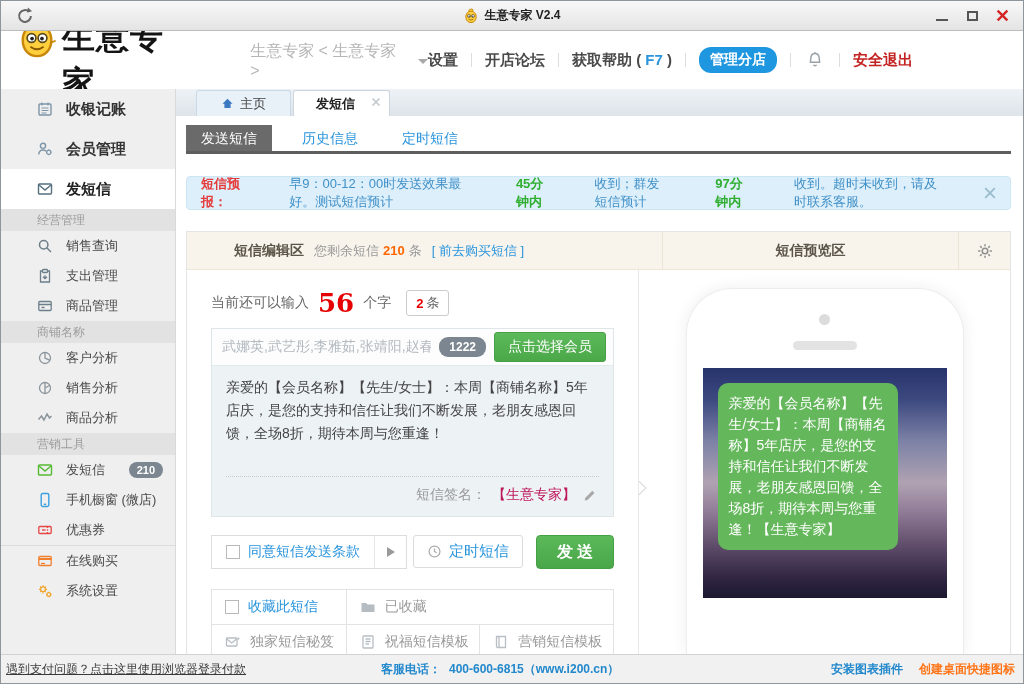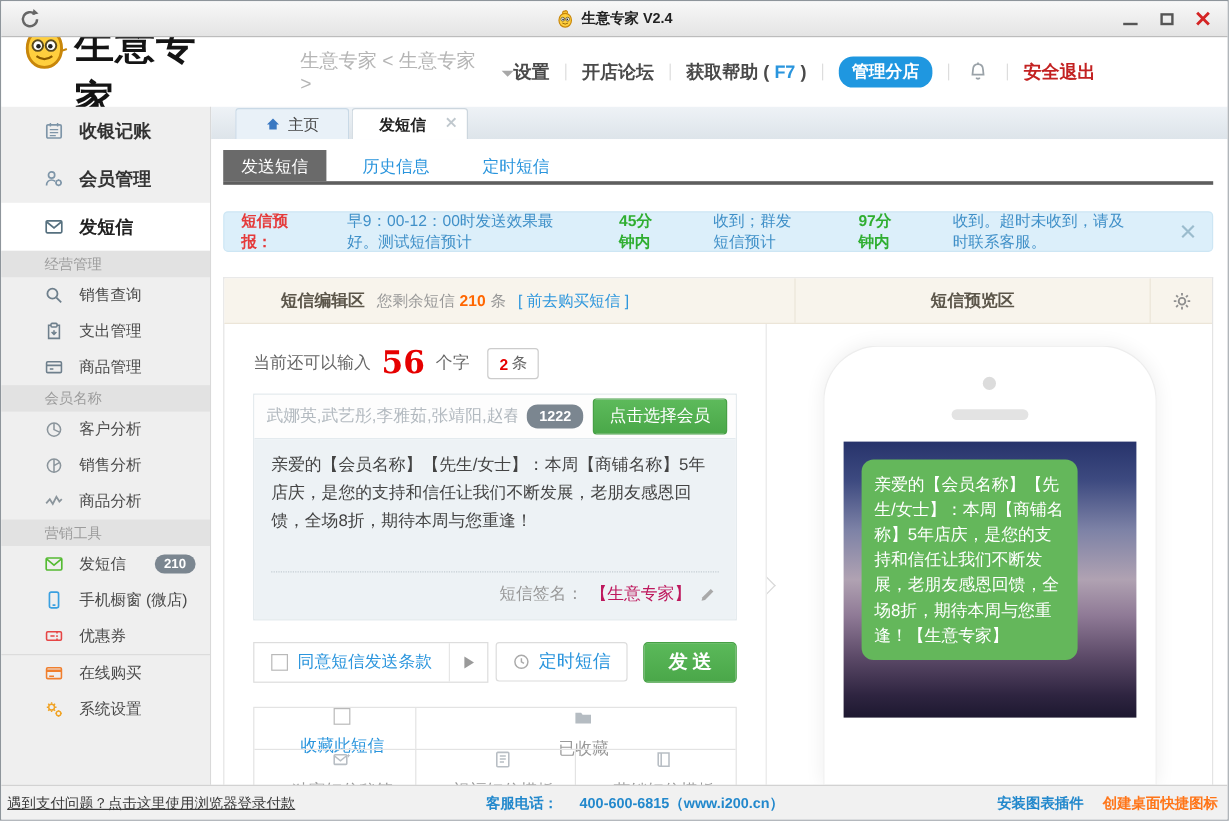--- a/index.html
+++ b/index.html
@@ -106,39 +106,39 @@
   .checkbox{width:14px;height:14px;border:1px solid #b9b9b9;background:#fff;flex:none;}
   .terms-label{color:#2a95dd;font-size:14px;}
   .terms-arrow{width:32px;border-left:1px solid #e6e6e6;display:flex;align-items:center;justify-content:center;cursor:pointer;}
   .play-tri{width:0;height:0;border-left:8px solid #9a9a9a;border-top:5px solid transparent;border-bottom:5px solid transparent;}
   .terms-spacer{flex:1;}
   .schedule-btn{display:flex;align-items:center;gap:7px;border:1px solid #dcdcdc;background:#fff;border-radius:3px;height:33px;padding:0 13px;color:#2a95dd;font-size:15px;cursor:pointer;}
   .clock-ic{color:#aaa;width:15px;height:15px;display:inline-flex;}
   .send-btn{margin-left:13px;width:78px;height:34px;background:linear-gradient(#5bb95a,#4aa749);border:1px solid #45a044;border-radius:4px;color:#fff;font-size:16px;font-weight:bold;letter-spacing:4px;text-indent:4px;display:flex;align-items:center;justify-content:center;cursor:pointer;}
 
   .options-grid{margin-top:20px;display:grid;grid-template-columns:1fr 1fr 1fr;border:1px solid #e3e3e3;}
-  .opt-cell{height:34px;display:flex;align-items:center;gap:9px;padding-left:13px;font-size:14px;color:#9a9a9a;cursor:pointer;border-left:1px solid #e3e3e3;flex-direction:column;}
+  .opt-cell{height:34px;display:flex;align-items:center;gap:9px;padding-left:13px;font-size:14px;color:#9a9a9a;cursor:pointer;border-left:1px solid #e3e3e3;}
   .opt-cell.first-col{border-left:none;}
   .opt-cell.row2{border-top:1px solid #e3e3e3;}
   .opt-cell .ic{color:#b8bec4;}
   .opt-fav-label{color:#2a95dd;}
   .opt-span2{grid-column:2/4;}
 
   
   .callout-arrow{position:absolute;left:-7px;top:212px;width:12px;height:12px;background:#fff;border-top:1px solid #d8d8d8;border-right:1px solid #d8d8d8;transform:rotate(45deg);}
   .phone{width:278px;margin-top:18px;height:calc(100% - 18px);background:#fff;border:1px solid #ededed;border-bottom:none;border-radius:46px 46px 0 0;box-shadow:0 0 16px rgba(0,0,0,0.07);}
   .speaker-dot{width:11px;height:11px;border-radius:50%;background:#dcdcdc;margin:25px auto 0;}
   .speaker-slot{width:64px;height:9px;border-radius:5px;background:#e3e3e3;margin:16px auto 0;}
   .screen{margin:18px 16px 0;height:230px;position:relative;background:linear-gradient(180deg,#27336b 0%,#3d4a80 14%,#7d82a6 32%,#b0a2b2 50%,#8f7a96 63%,#5c4a68 78%,#2e2440 92%,#1d1830 100%);}
   .bubble{position:absolute;left:15px;top:15px;width:180px;background:#64b75b;border-radius:10px;padding:10px 11px;color:#fff;font-size:14px;line-height:1.5;}
 
   
   .footer{height:29px;flex:none;background:#f1f1f1;border-top:1px solid #d2d2d2;display:flex;align-items:center;font-size:12px;position:relative;}
   .pay-link{margin-left:5px;color:#3a3a3a;text-decoration:underline;cursor:pointer;}
-  .service{position:absolute;left:404px;display:flex;gap:18px;font-weight:bold;color:#2288cc;}
+  .service{position:absolute;left:380px;display:flex;gap:8px;font-weight:bold;color:#2288cc;}
   .foot-right{margin-left:auto;display:flex;gap:16px;margin-right:8px;font-weight:bold;}
   .plugin-link{color:#2288cc;cursor:pointer;}
   .shortcut-link{color:#ff7518;cursor:pointer;}
 
   .mascot-sm{width:16px;height:16px;display:inline-flex;}
   .mascot-lg{width:44px;height:44px;display:inline-flex;margin-top:2px;}
 </style>
 </head>
 <body>
 
@@ -279,21 +279,21 @@
       <div class="sb-item">
         <span class="ic c-gray">
             <svg viewBox="0 0 16 16" fill="none" stroke="currentColor" stroke-width="1.3">
               <rect x="1.8" y="3.5" width="12.4" height="9" rx="1"></rect>
               <path d="M1.8 6.5h12.4M4.5 9.5h3"></path>
             </svg>
           </span>
         <span>商品管理</span>
       </div>
       <div class="sb-section">
-        <span>会员名称</span>
+        <span>商铺名称</span>
       </div>
       <div class="sb-item">
         <span class="ic c-ana">
             <svg viewBox="0 0 16 16" fill="none" stroke="currentColor" stroke-width="1.3">
               <circle cx="8" cy="8" r="5.5"></circle>
               <path d="M8 2.5V8l5 2.3"></path>
             </svg>
           </span>
         <span>客户分析</span>
       </div>

